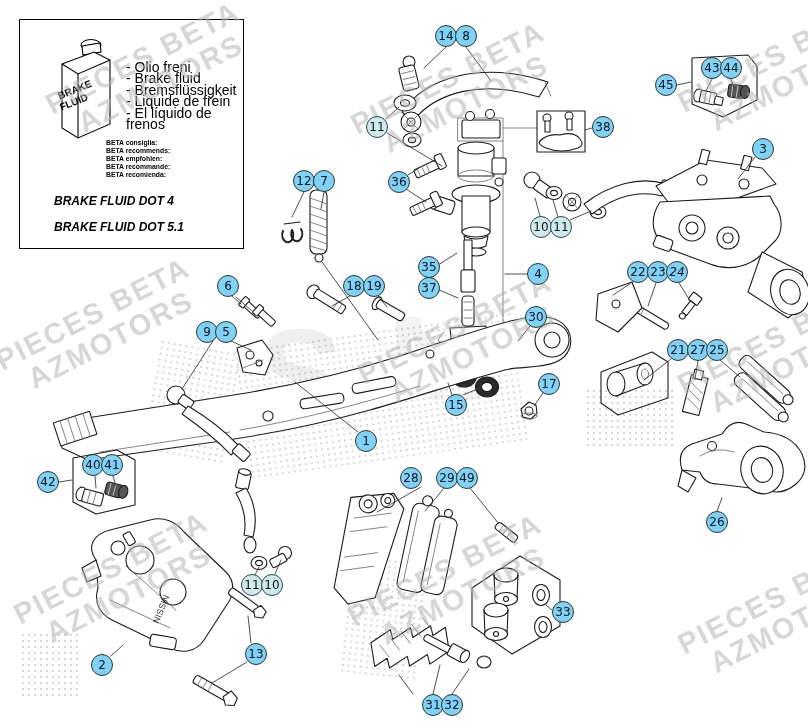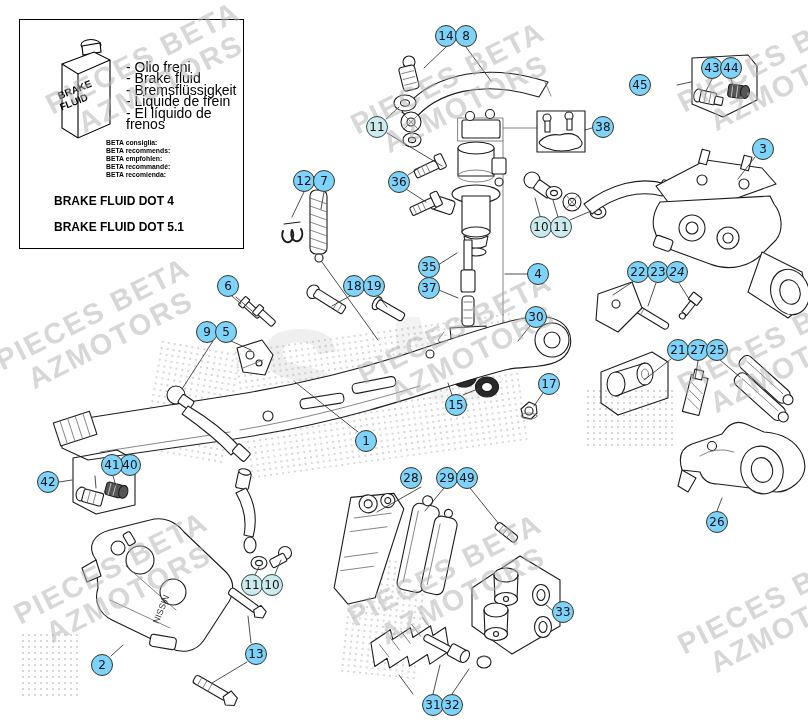--- a/index.html
+++ b/index.html
@@ -18,21 +18,21 @@
   #drawing{position:absolute;left:0;top:0;z-index:4;}
   #drawing *{vector-effect:non-scaling-stroke;}
   .wf{fill:#ffffff;}
   .df{fill:#2a2a2a;}
   .thin{stroke:#666;stroke-width:.8;}
   
   .infobox{position:absolute;left:19px;top:19px;width:225px;height:230px;border:1.5px solid #000;
            background:transparent;z-index:5;box-sizing:border-box;}
   .fluid-names{position:absolute;left:106px;top:42px;font-size:14px;line-height:11.4px;color:#000;}
   .beta-recs{position:absolute;left:86px;top:119px;font-size:6.8px;line-height:8px;font-weight:bold;color:#000;}
-  .dotline{position:absolute;left:34px;font-size:12px;font-weight:bold;color:#000;white-space:nowrap;}
+  .dotline{position:absolute;left:34px;font-size:12px;font-weight:bold;color:#000;white-space:nowrap;font-style:italic;}
   .dot4{top:174px;} .dot51{top:200px;}
   .bottle{position:absolute;left:14px;top:12px;}
   
   #callout-layer{position:absolute;left:0;top:0;width:808px;height:728px;z-index:8;pointer-events:none;}
   .co{position:absolute;width:22px;height:22px;border-radius:50%;box-sizing:border-box;
       border:1.3px solid #35351f;display:flex;align-items:center;justify-content:center;
       font-size:12px;color:#111;font-family:"DejaVu Sans",sans-serif;pointer-events:auto;
       background:#7dd3fc;}
   .co.hl{background:#cdeaec;border-color:#2e4a52;}
 </style>
@@ -563,21 +563,21 @@
     <div class="dotline dot51">BRAKE FLUID DOT 5.1</div>
   </div>
 
   <div id="callout-layer">
       <div class="co" style="left: 435px; top: 25px;">14</div>
       <div class="co" style="left: 455px; top: 25px;">8</div>
       <div class="co hl" style="left: 366px; top: 116px;">11</div>
       <div class="co" style="left: 592px; top: 116px;">38</div>
       <div class="co" style="left: 701px; top: 57px;">43</div>
       <div class="co" style="left: 720px; top: 57px;">44</div>
-      <div class="co" style="left: 629px; top: 74px;">45</div>
+      <div class="co" style="left: 655px; top: 74px;">45</div>
       <div class="co" style="left: 752px; top: 138px;">3</div>
       <div class="co" style="left: 293px; top: 170px;">12</div>
       <div class="co" style="left: 313px; top: 170px;">7</div>
       <div class="co" style="left: 388px; top: 171px;">36</div>
       <div class="co hl" style="left: 530px; top: 216px;">10</div>
       <div class="co hl" style="left: 550px; top: 216px;">11</div>
       <div class="co" style="left: 418px; top: 256px;">35</div>
       <div class="co" style="left: 418px; top: 277px;">37</div>
       <div class="co" style="left: 343px; top: 275px;">18</div>
       <div class="co" style="left: 363px; top: 275px;">19</div>
@@ -591,21 +591,21 @@
       <div class="co" style="left: 215px; top: 321px;">5</div>
       <div class="co" style="left: 667px; top: 339px;">21</div>
       <div class="co" style="left: 687px; top: 339px;">27</div>
       <div class="co" style="left: 706px; top: 339px;">25</div>
       <div class="co" style="left: 445px; top: 394px;">15</div>
       <div class="co" style="left: 538px; top: 373px;">17</div>
       <div class="co" style="left: 355px; top: 430px;">1</div>
       <div class="co" style="left: 400px; top: 467px;">28</div>
       <div class="co" style="left: 436px; top: 467px;">29</div>
       <div class="co" style="left: 456px; top: 467px;">49</div>
-      <div class="co" style="left: 82px; top: 454px; margin-left: 37px;">40</div>
+      <div class="co" style="left: 82px; top: 454px;">40</div>
       <div class="co" style="left: 101px; top: 454px;">41</div>
       <div class="co" style="left: 37px; top: 471px;">42</div>
       <div class="co" style="left: 706px; top: 511px;">26</div>
       <div class="co hl" style="left: 241px; top: 574px;">11</div>
       <div class="co hl" style="left: 261px; top: 574px;">10</div>
       <div class="co" style="left: 552px; top: 601px;">33</div>
       <div class="co" style="left: 245px; top: 643px;">13</div>
       <div class="co" style="left: 91px; top: 654px;">2</div>
       <div class="co" style="left: 402px; top: 694px; margin-top: 44px;">30</div>
       <div class="co" style="left: 422px; top: 694px;">31</div>

